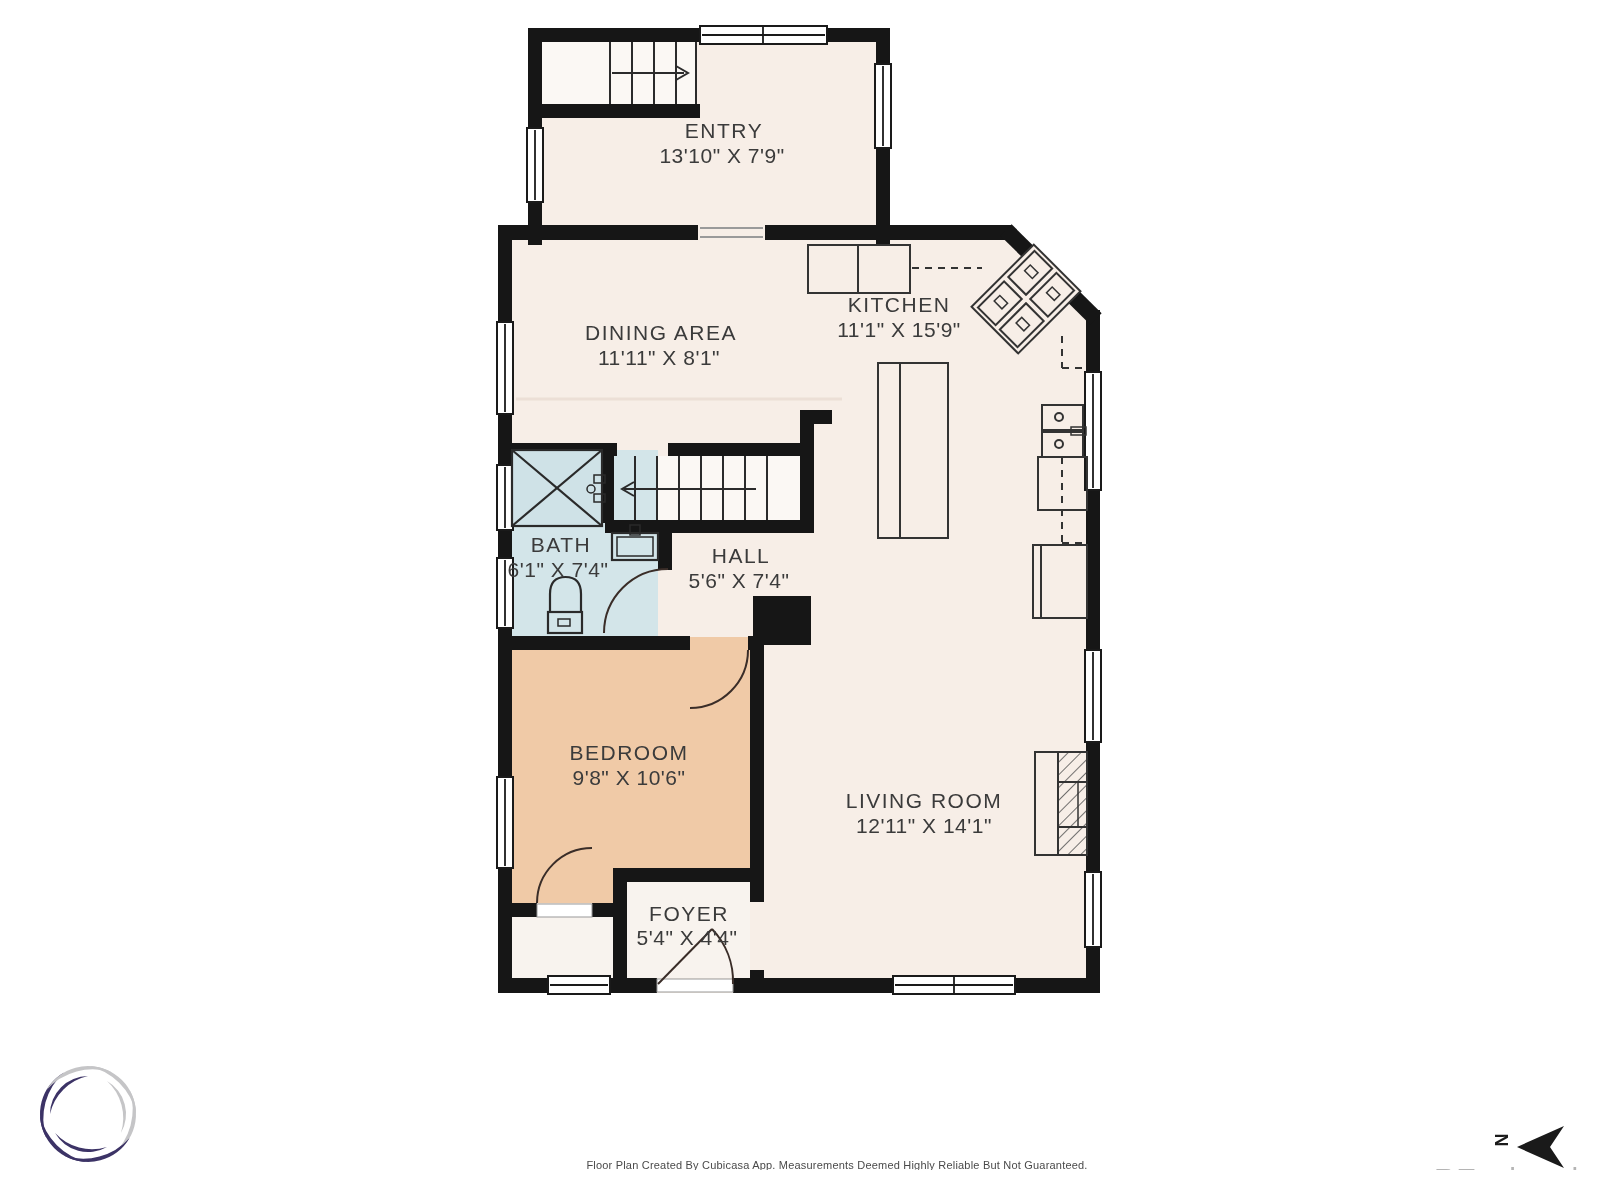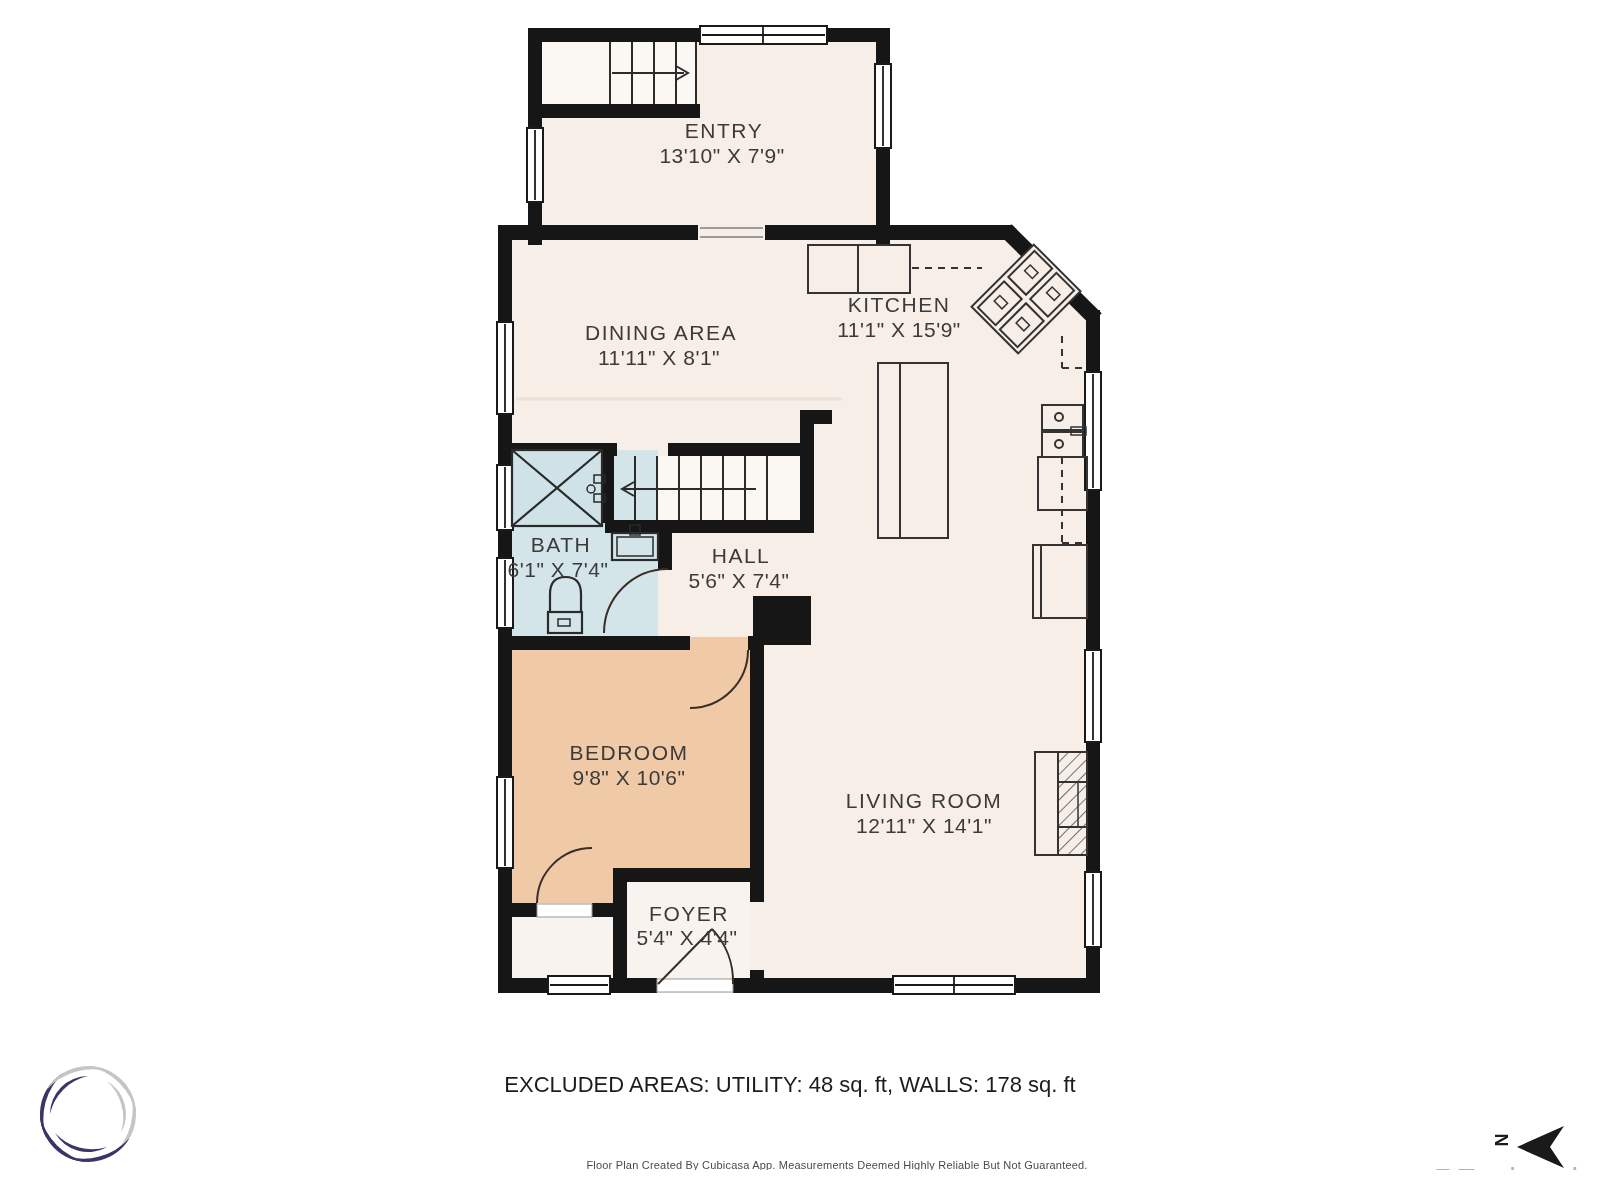--- a/index.html
+++ b/index.html
@@ -280,20 +280,19 @@
     <path d="M 0,-38 A 38,38 0 0 1 38,0 A 50,50 0 0 0 0,-38 Z" fill="#3c3366" transform="rotate(270)"></path>
   </g>
 
   <g>
     <polygon points="1517,1147 1564,1126 1550,1147 1564,1168" fill="#1a1a1a"></polygon>
     <text x="0" y="0" transform="translate(1508,1140) rotate(-90)" text-anchor="middle" style="font-size:18px;fill:#1a1a1a;font-weight:bold;">N</text>
   </g>
 </svg>
 
 <div class="summary">
-  <div class="line">EXCLUDED AREAS: UTILITY: 48 sq. ft, WALLS: 178 sq. ft</div>
 </div>
 
 <div class="disclaimer">Floor Plan Created By Cubicasa App. Measurements Deemed Highly Reliable But Not Guaranteed.</div>
 
 <div class="watermark">REcolorado</div>
 
 </div>
 
 </body></html>

